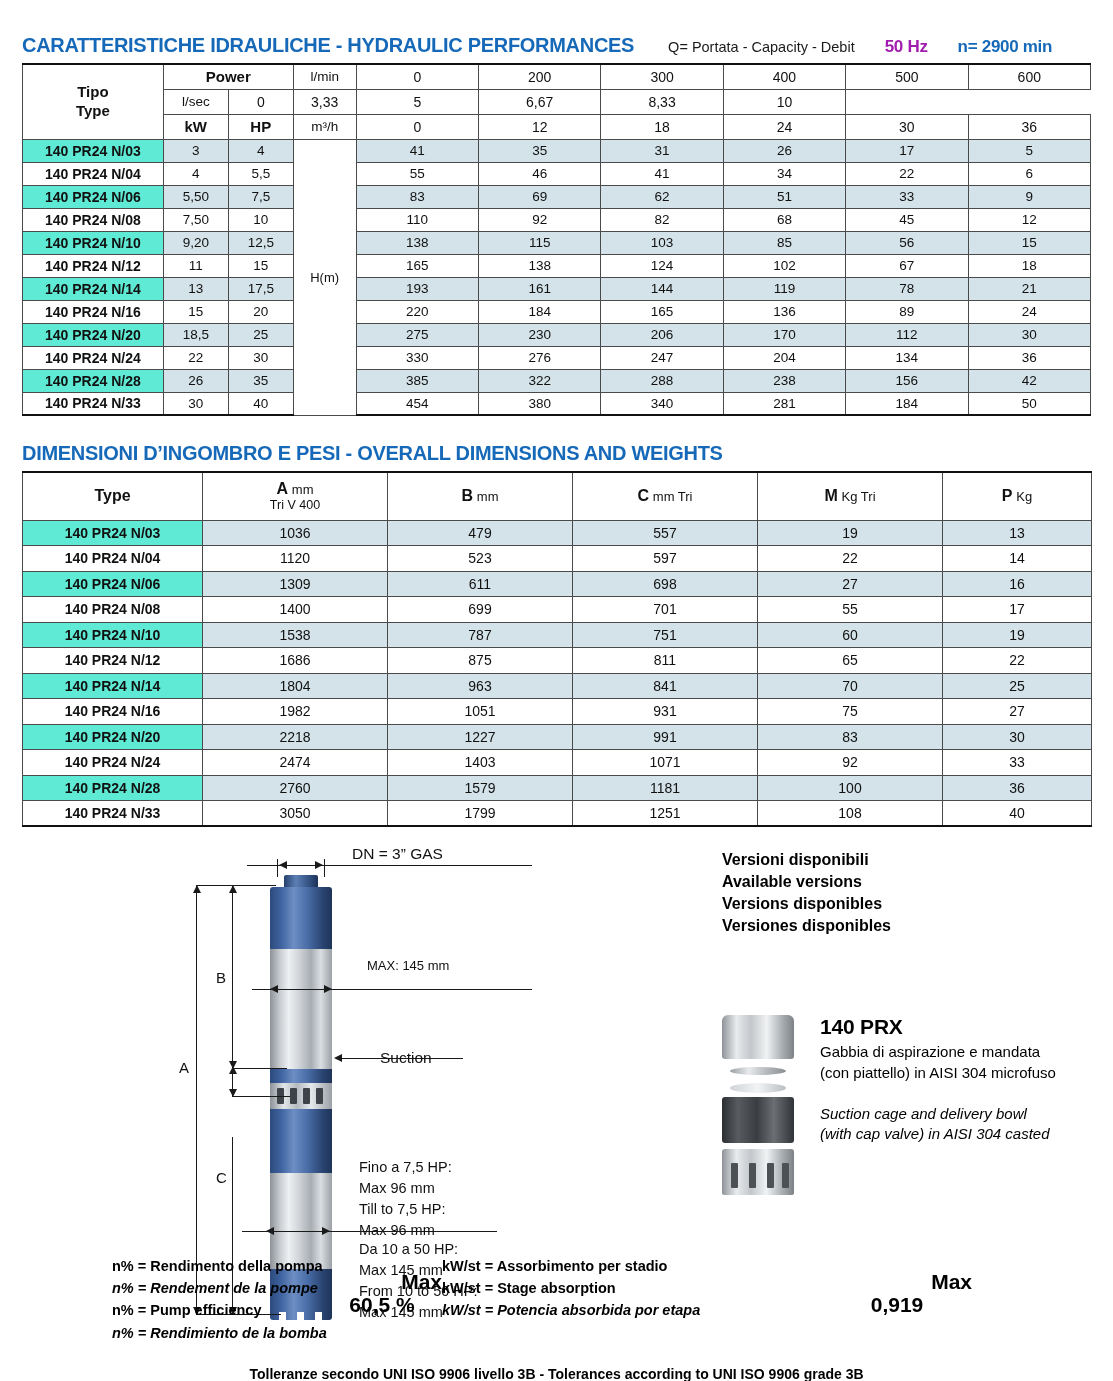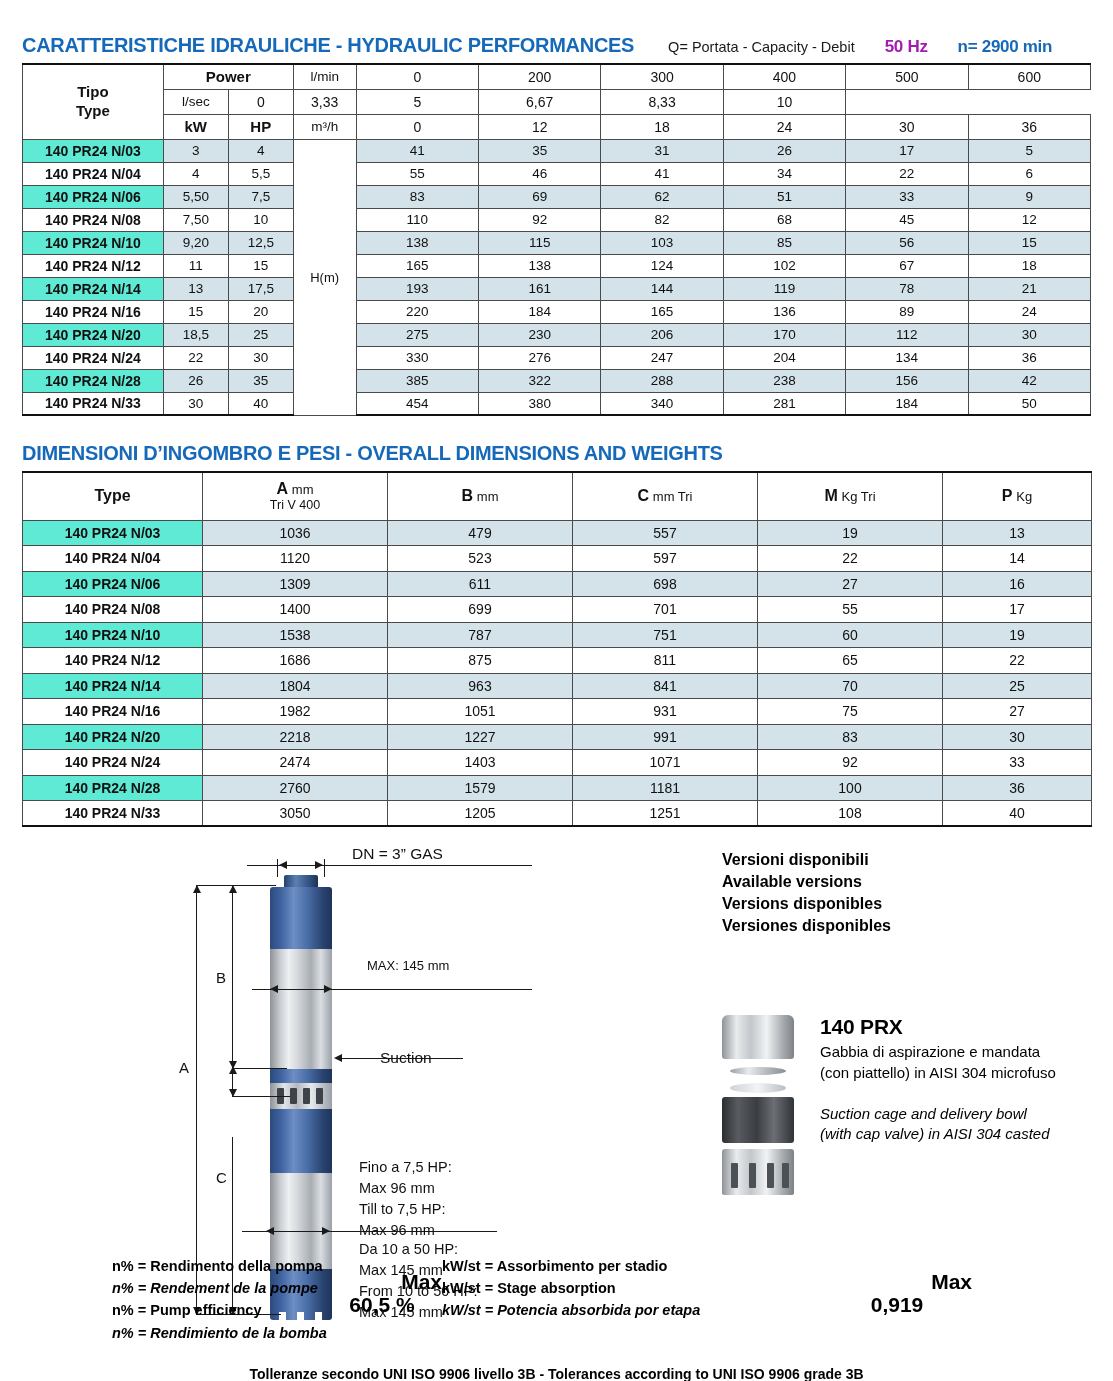--- a/index.html
+++ b/index.html
@@ -465,21 +465,21 @@
           <td class="model">140 PR24 N/28</td>
           <td>2760</td>
           <td>1579</td>
           <td>1181</td>
           <td>100</td>
           <td>36</td>
         </tr>
         <tr>
           <td class="model thickbottom">140 PR24 N/33</td>
           <td class="thickbottom">3050</td>
-          <td class="thickbottom">1205</td>
+          <td class="thickbottom">1799</td>
           <td class="thickbottom">1251</td>
           <td class="thickbottom">108</td>
           <td class="thickbottom">40</td>
         </tr>
       </tbody>
   </table>
 
   <div class="lower">
 
     <div class="draw">

